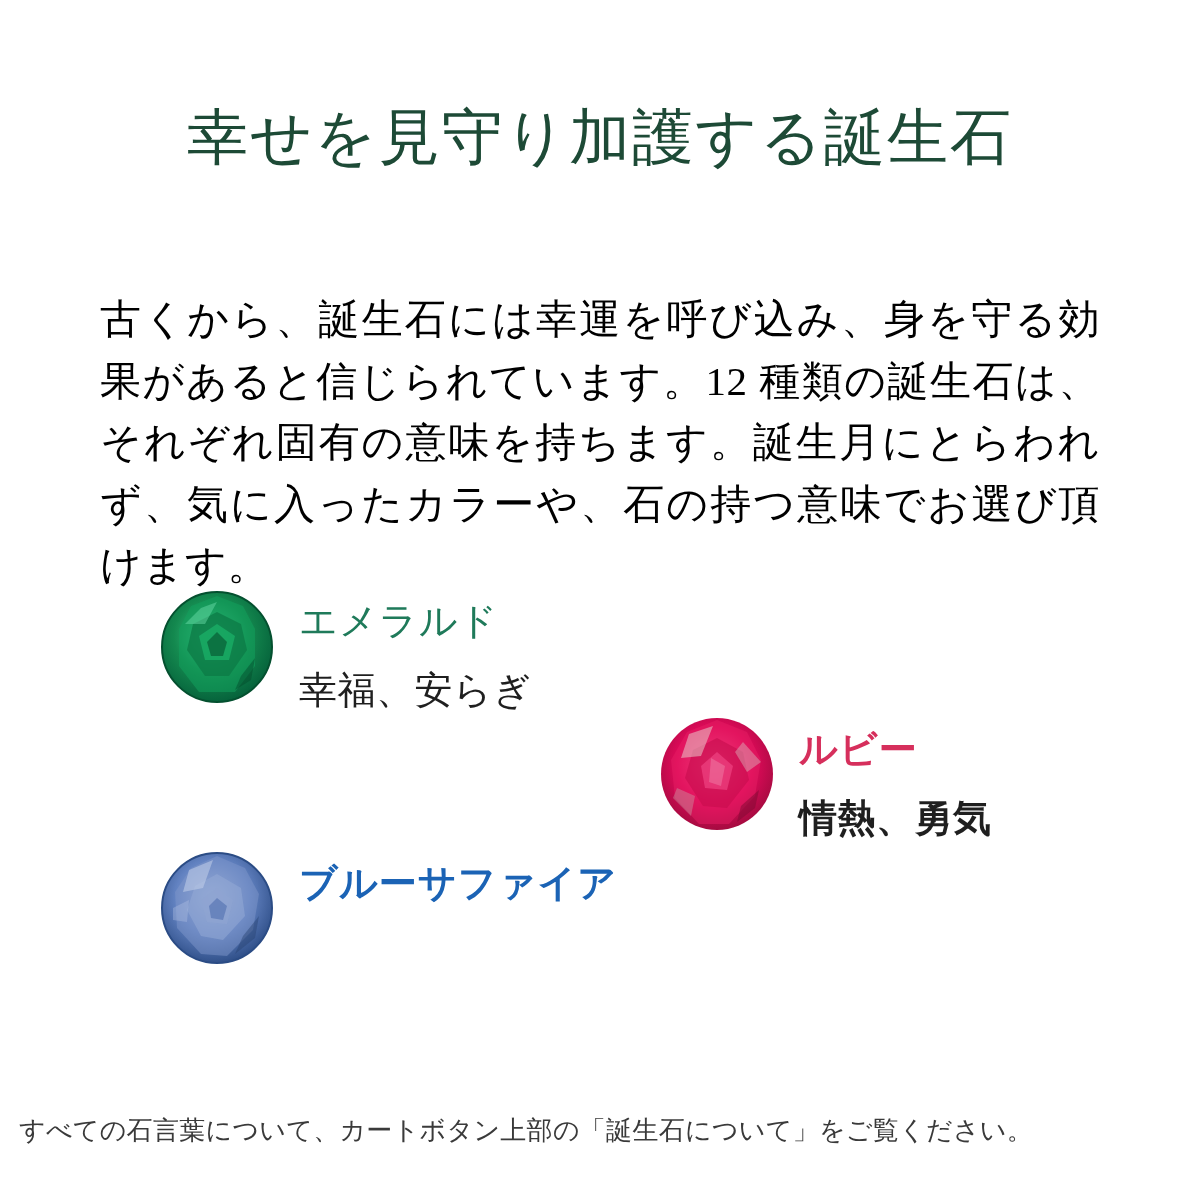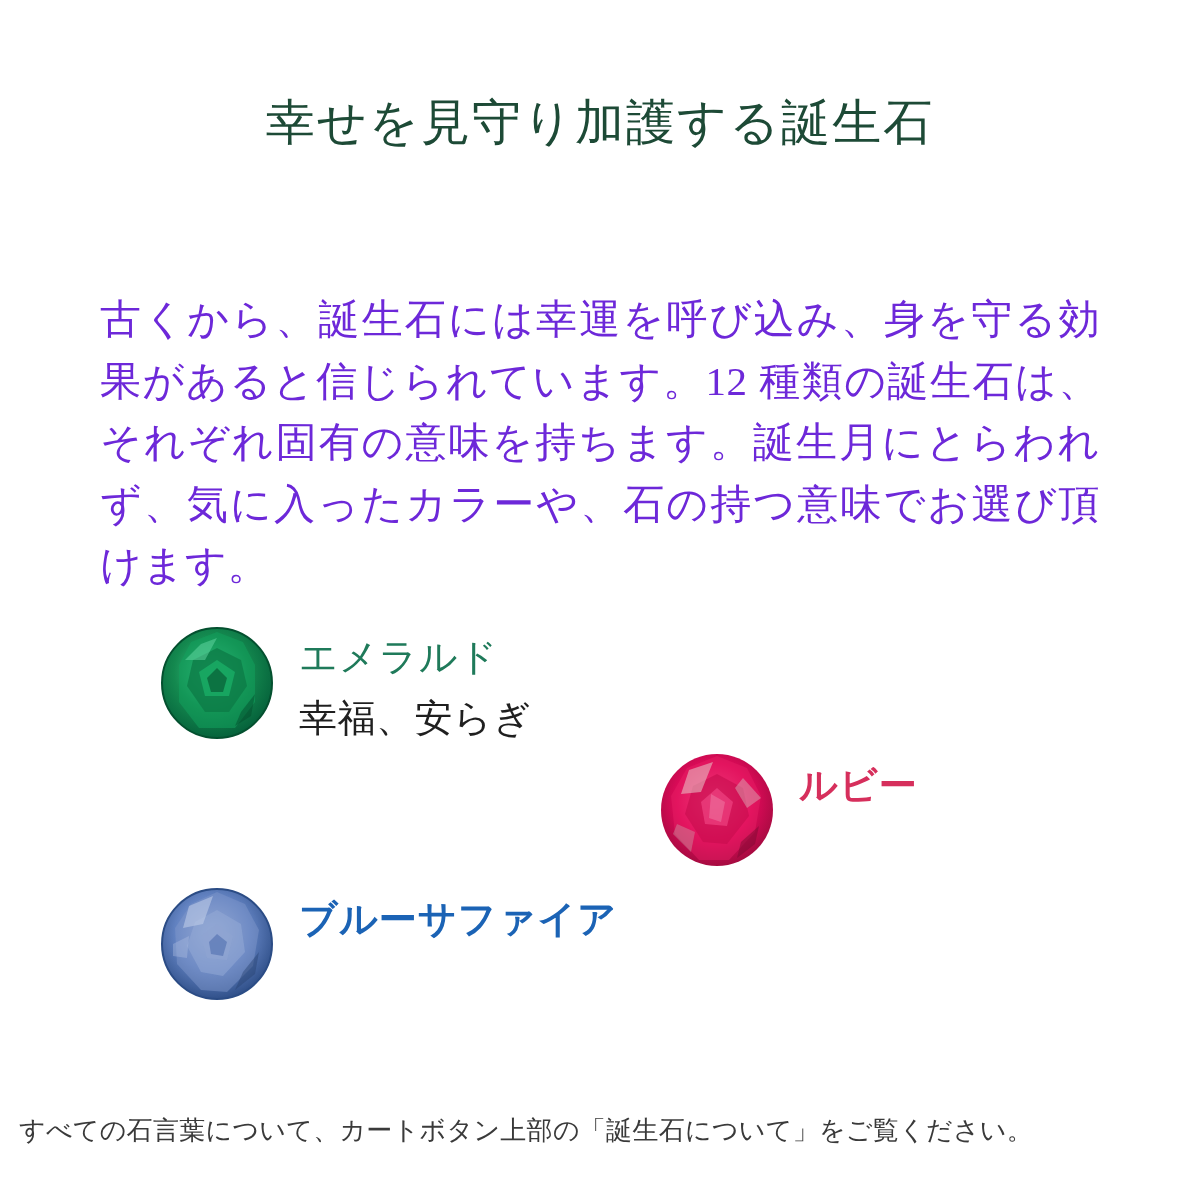--- a/index.html
+++ b/index.html
@@ -22,47 +22,47 @@
   }
 
   
   .title {
     position: absolute;
     top: 62px;
     left: 0;
     width: 1200px;
     text-align: center;
     font-family: "Liberation Serif", "DejaVu Serif", serif;
-    font-size: 49px;
+    font-size: 61px;
     line-height: 1.15;
     letter-spacing: 2px;
     color: #1d4a36;
     font-weight: 400;
     white-space: nowrap;
   }
 
   
   .intro {
     position: absolute;
     top: 248px;
     left: 100px;
     width: 1000px;
     font-family: "Liberation Serif", "DejaVu Serif", serif;
     font-size: 41px;
     line-height: 1.5;
-    color: #6d28d9;
+    color: #000000;
     text-align: justify;
     text-justify: inter-character;
     letter-spacing: 0.5px;
   }
 
   
   .gems {
     position: absolute;
-    top: 620px;
+    top: 584px;
     left: 0;
     width: 1200px;
     height: 430px;
   }
   .gem-row {
     position: absolute;
     display: flex;
     align-items: flex-start;
   }
   .gem-row.emerald   { left: 155px; top: 0px; }
@@ -86,21 +86,21 @@
     font-size: 38px;
     line-height: 1.25;
     letter-spacing: 1px;
     white-space: nowrap;
   }
   .gem-meaning {
     font-family: "Liberation Serif", "DejaVu Serif", serif;
     font-size: 38px;
     line-height: 1.3;
     color: #1f1f1f;
-    margin-top: 12px;
+    margin-top: 20px;
     letter-spacing: 0.5px;
     white-space: nowrap;
   }
 
   
   .footnote {
     position: absolute;
     bottom: 52px;
     left: 0;
     width: 1052px;
@@ -166,20 +166,21 @@
           <polygon points="62,40 78,54 72,78 50,76 46,54" fill="#f64f8d" opacity="0.55"></polygon>
           <path d="M34 22 L58 14 L46 44 L26 46 Z" fill="#e7c9c9" opacity="0.55"></path>
           <path d="M88 30 L106 50 L92 60 L80 40 Z" fill="#d9b9bc" opacity="0.45"></path>
           <path d="M22 76 L40 84 L36 104 L18 86 Z" fill="#c9a6ab" opacity="0.4"></path>
           <path d="M86 94 L104 78 L100 96 L82 110 Z" fill="#7e0a32" opacity="0.5"></path>
           <path d="M56 46 L70 54 L66 74 L54 70 Z" fill="#ffffff" opacity="0.18"></path>
         </svg>
       </div>
       <div class="gem-text">
         <div class="gem-name" style="color:#d62f5c">ルビー</div>
+        <div class="gem-meaning">情熱、勇気</div>
       </div>
     </div>
 
     <div class="gem-row sapphire">
       <div class="gem-img">
         <svg viewBox="0 0 124 124" xmlns="http://www.w3.org/2000/svg">
           <defs>
             <radialGradient id="saGrad" cx="46%" cy="40%" r="62%">
               <stop offset="0%" stop-color="#a6b8dd"></stop>
               <stop offset="55%" stop-color="#6282c1"></stop>

